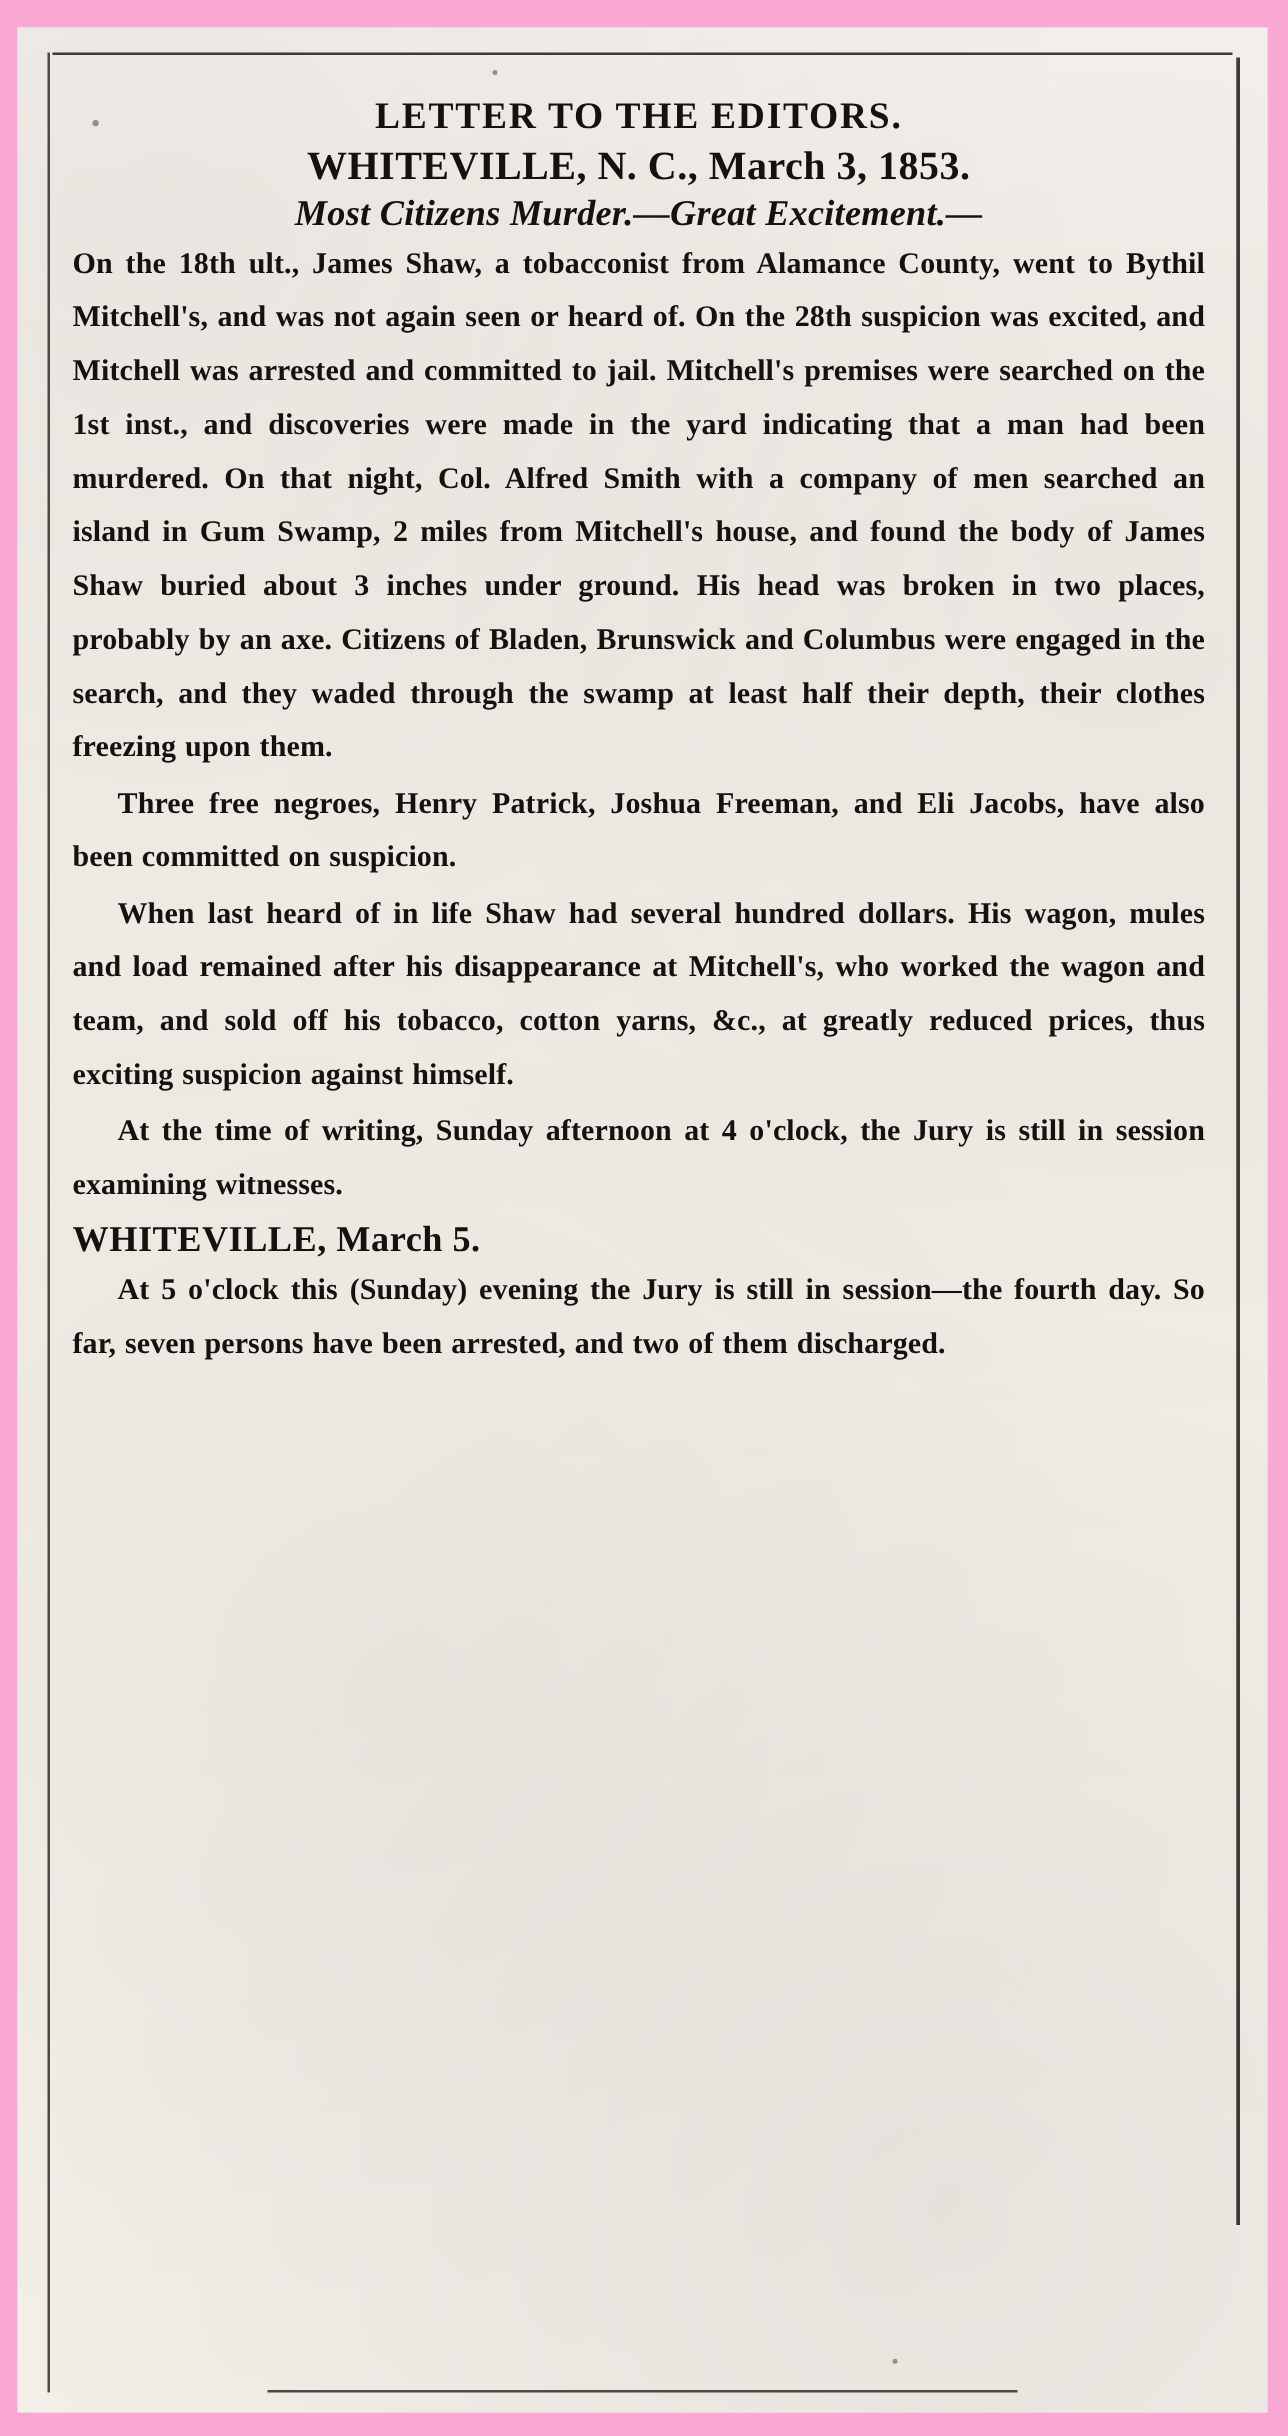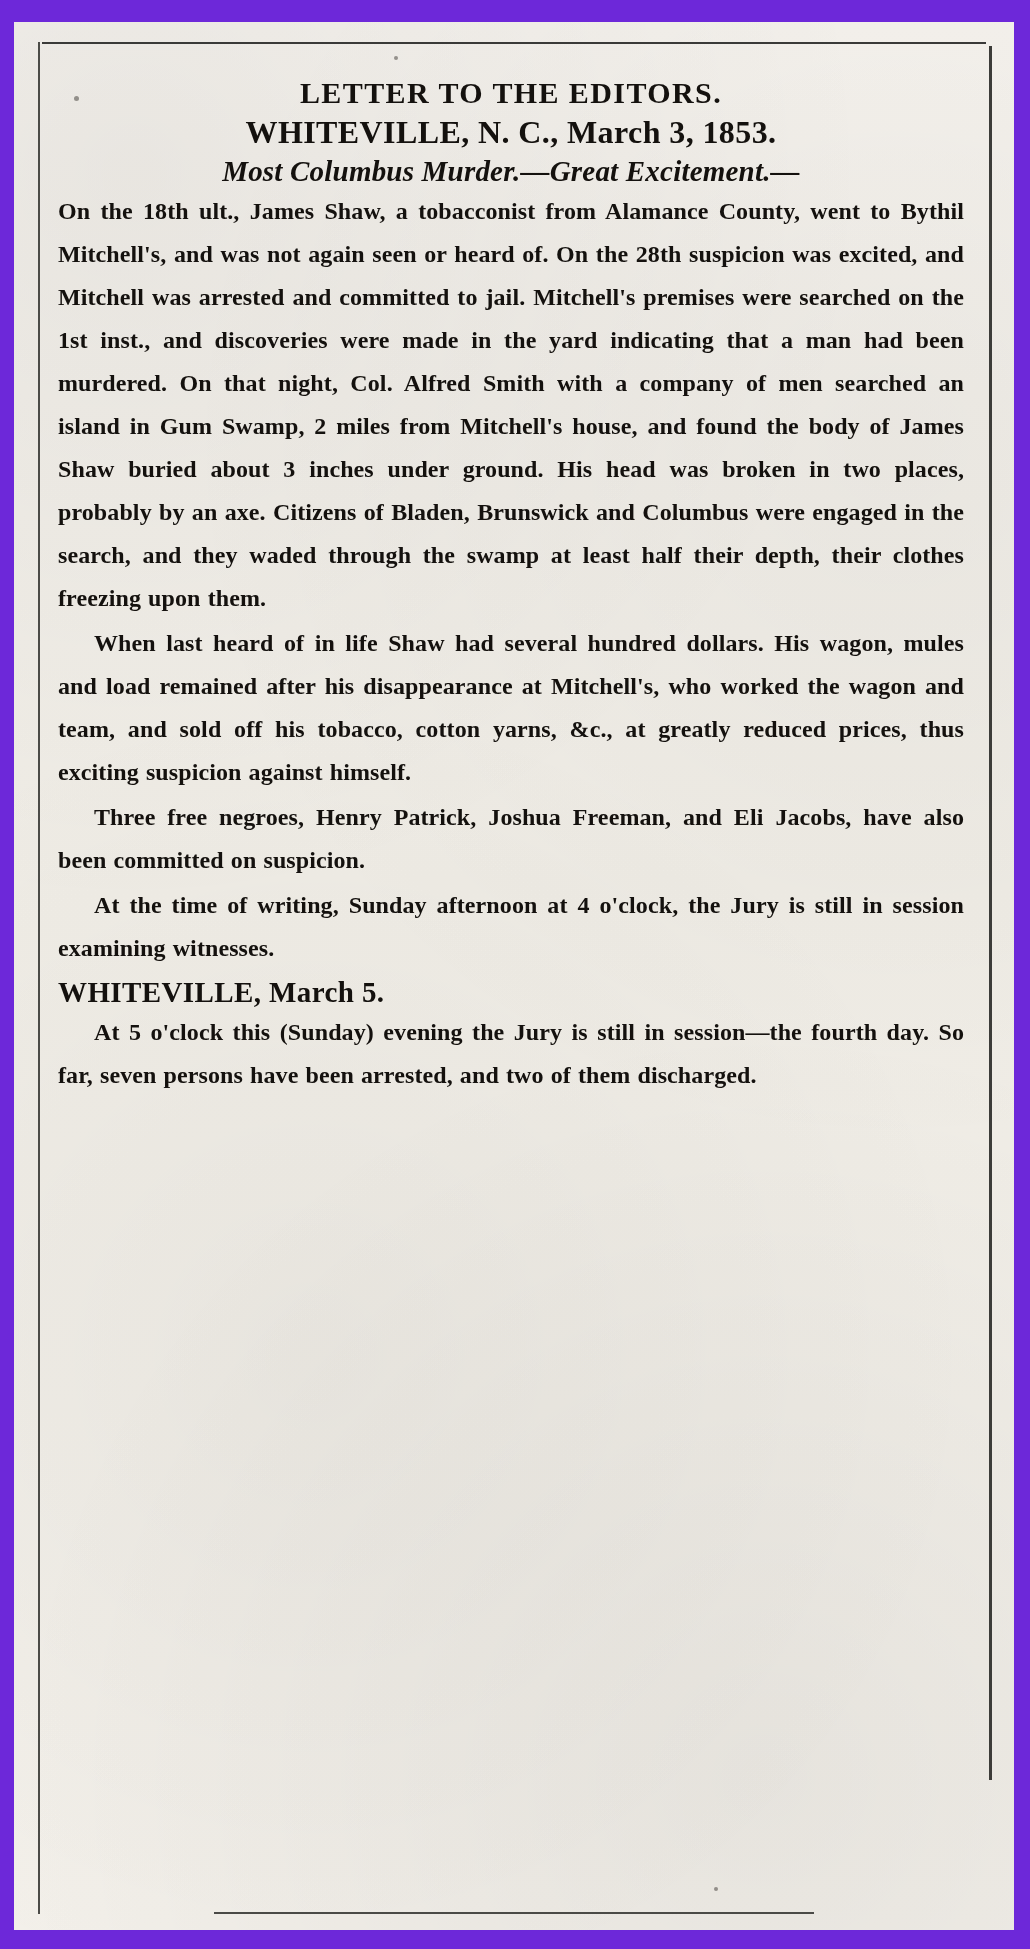--- a/index.html
+++ b/index.html
@@ -10,21 +10,21 @@
   body {
     width: 1030px;
     height: 1949px;
     font-family: "Liberation Serif", serif;
   }
 
   .page {
     position: relative;
     width: 1030px;
     height: 1949px;
-    background: #6d28d9;
+    background: #f9a8d4;
     overflow: hidden;
   }
 
   
   .clipping {
     position: absolute;
     left: 14px;
     top: 22px;
     width: 1000px;
     height: 1908px;
@@ -160,27 +160,27 @@
     <div class="speck" style="left:60px;top:74px;width:5px;height:5px;"></div>
     <div class="speck" style="left:380px;top:34px;width:4px;height:4px;"></div>
     <div class="speck" style="left:700px;top:1865px;width:4px;height:4px;"></div>
 
     <div class="column">
 
       <div class="headline">LETTER TO THE EDITORS.</div>
 
       <div class="dateline">WHITEVILLE, N. C., March 3, 1853.</div>
 
-      <div class="subhead">Most Columbus Murder.—Great Excitement.—</div>
+      <div class="subhead">Most Citizens Murder.—Great Excitement.—</div>
 
       <p class="body first">On the 18th ult., James Shaw, a tobacconist from Alamance County, went to Bythil Mitchell's, and was not again seen or heard of.  On the 28th suspicion was excited, and Mitchell was arrested and committed to jail.  Mitchell's premises were searched on the 1st inst., and discoveries were made in the yard indicating that a man had been murdered.  On that night, Col. Alfred Smith with a company of men searched an island in Gum Swamp, 2 miles from Mitchell's house, and found the body of James Shaw buried about 3 inches under ground.  His head was broken in two places, probably by an axe.  Citizens of Bladen, Brunswick and Columbus were engaged in the search, and they waded through the swamp at least half their depth, their clothes freezing upon them.</p>
 
+      <p class="body indent">Three free negroes, Henry Patrick, Joshua Freeman, and Eli Jacobs, have also been committed on suspicion.</p>
+
       <p class="body indent">When last heard of in life Shaw had several hundred dollars.  His wagon, mules and load remained after his disappearance at Mitchell's, who worked the wagon and team, and sold off his tobacco, cotton yarns, &amp;c., at greatly reduced prices, thus exciting suspicion against himself.</p>
-
-      <p class="body indent">Three free negroes, Henry Patrick, Joshua Freeman, and Eli Jacobs, have also been committed on suspicion.</p>
 
       <p class="body indent">At the time of writing, Sunday afternoon at 4 o'clock, the Jury is still in session examining witnesses.</p>
 
 
       <div class="signline">WHITEVILLE, March 5.</div>
 
       <p class="body indent">At 5 o'clock this (Sunday) evening the Jury is still in session—the fourth day.  So far, seven persons have been arrested, and two of them discharged.</p>
 
     </div>
   </div>

